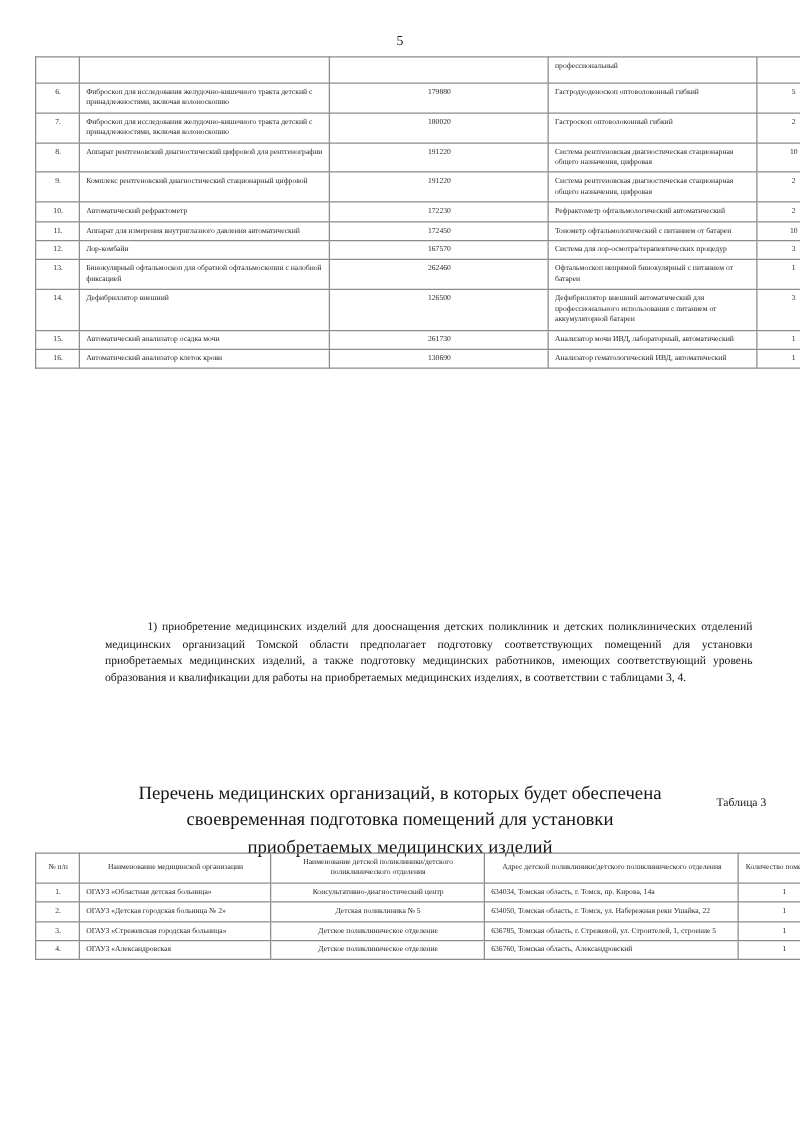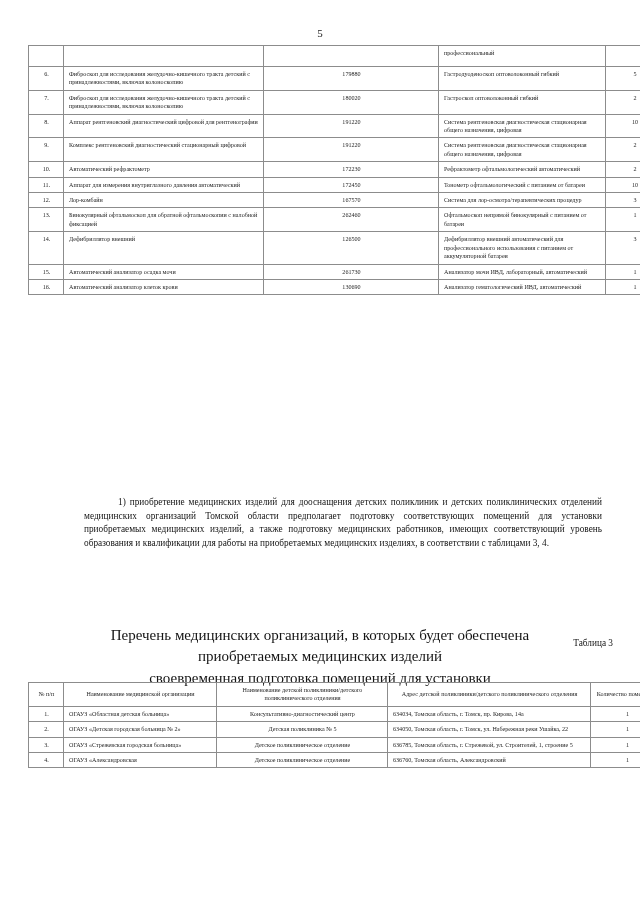--- a/index.html
+++ b/index.html
@@ -214,22 +214,22 @@
         <td class="col-qty">1</td>
       </tr>
     </tbody>
   </table>
 
   <p class="body-paragraph">1) приобретение медицинских изделий для дооснащения детских поликлиник и детских поликлинических отделений медицинских организаций Томской области предполагает подготовку соответствующих помещений для установки приобретаемых медицинских изделий, а также подготовку медицинских работников, имеющих соответствующий уровень образования и квалификации для работы на приобретаемых медицинских изделиях, в соответствии с таблицами 3, 4.</p>
 
   <div class="table-label">Таблица 3</div>
   <div class="table-title">
     <div>Перечень медицинских организаций, в которых будет обеспечена</div>
+    <div>своевременная подготовка помещений для установки</div>
     <div>приобретаемых медицинских изделий</div>
-    <div>своевременная подготовка помещений для установки</div>
   </div>
 
   <table class="doc-table" id="organizations-table">
     <thead>
       <tr>
         <td class="col-idx">№ п/п</td>
         <td class="col-org">Наименование медицинской организации</td>
         <td class="col-poly">Наименование детской поликлиники/детского поликлинического отделения</td>
         <td class="col-addr">Адрес детской поликлиники/детского поликлинического отделения</td>
         <td class="col-cnt">Количество помещений</td>

